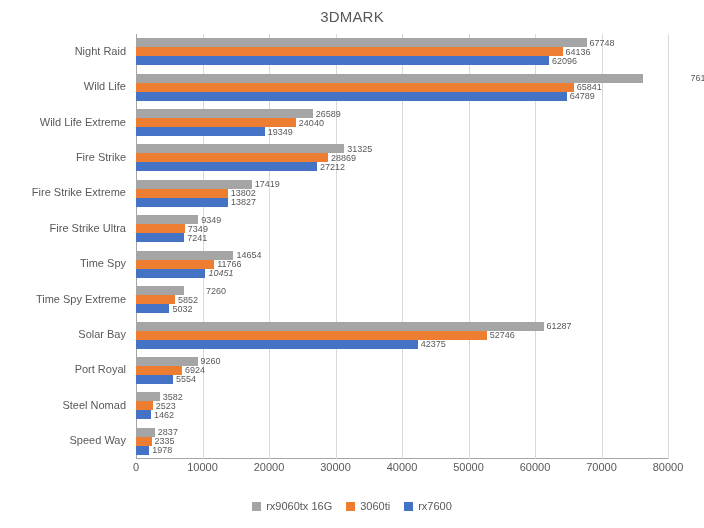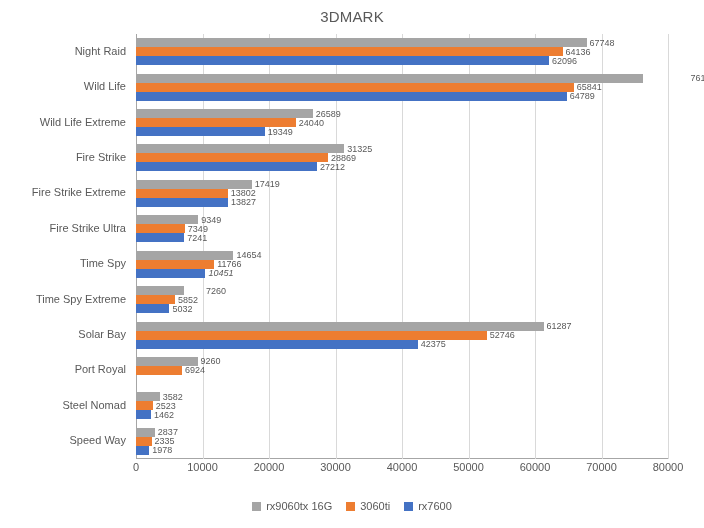--- a/index.html
+++ b/index.html
@@ -277,20 +277,24 @@
         <div class="bar-label" style="left: 281.794px;">42375</div>
       </div>
       <div class="bar-row" style="top: 322.958px; width: 533px;">
         <div class="bar" style="width: 61.579px; background: rgb(165, 165, 165);"></div>
         <div class="bar-label" style="left: 61.579px;">9260</div>
       </div>
       <div class="bar-row" style="top: 331.958px; width: 533px;">
         <div class="bar" style="width: 46.0446px; background: rgb(237, 125, 49);"></div>
         <div class="bar-label" style="left: 46.0446px;">6924</div>
       </div>
+      <div class="bar-row" style="top: 340.958px; width: 533px;">
+        <div class="bar" style="width: 36.9341px; background: rgb(68, 114, 196);"></div>
+        <div class="bar-label" style="left: 36.9341px;">5554</div>
+      </div>
       <div class="bar-row" style="top: 358.375px; width: 533px;">
         <div class="bar" style="width: 23.8203px; background: rgb(165, 165, 165);"></div>
         <div class="bar-label" style="left: 23.8203px;">3582</div>
       </div>
       <div class="bar-row" style="top: 367.375px; width: 533px;">
         <div class="bar" style="width: 16.778px; background: rgb(237, 125, 49);"></div>
         <div class="bar-label" style="left: 16.778px;">2523</div>
       </div>
       <div class="bar-row" style="top: 376.375px; width: 533px;">
         <div class="bar" style="width: 15.0689px; background: rgb(68, 114, 196);"></div>

